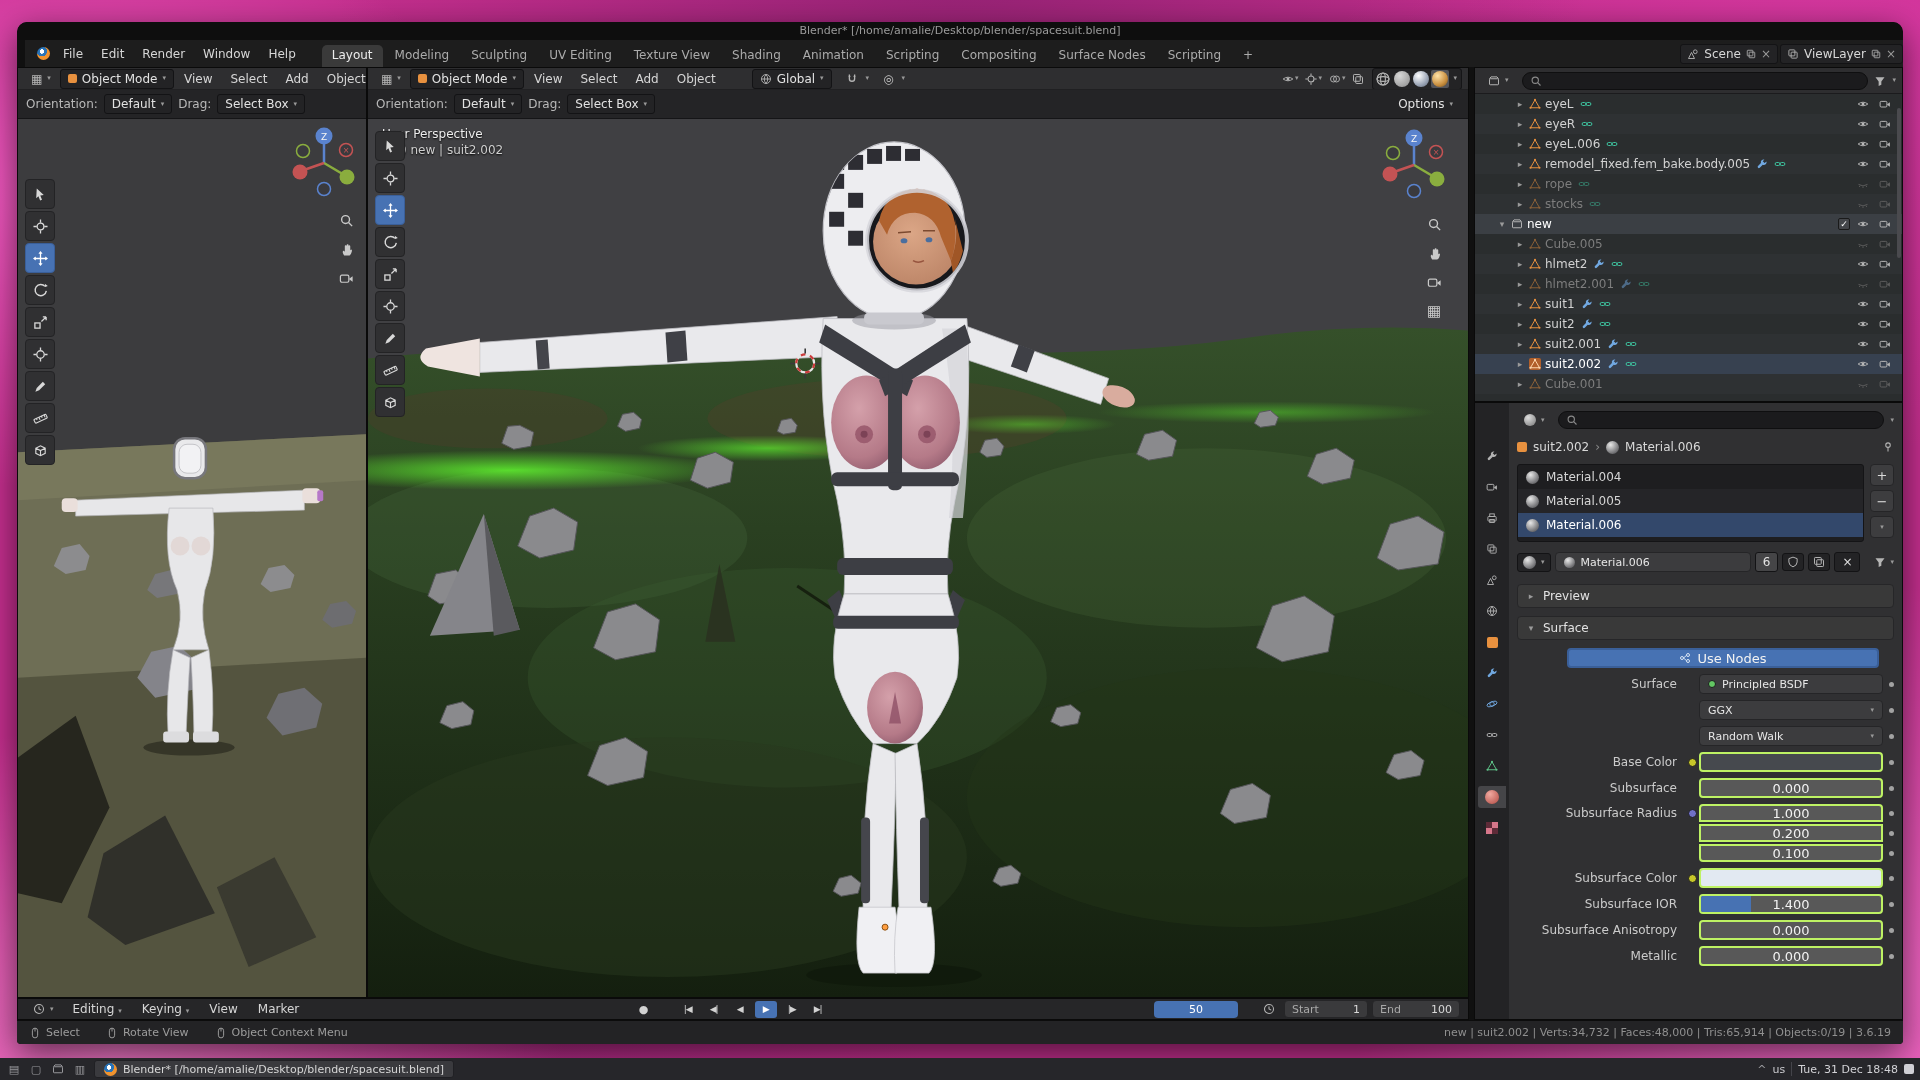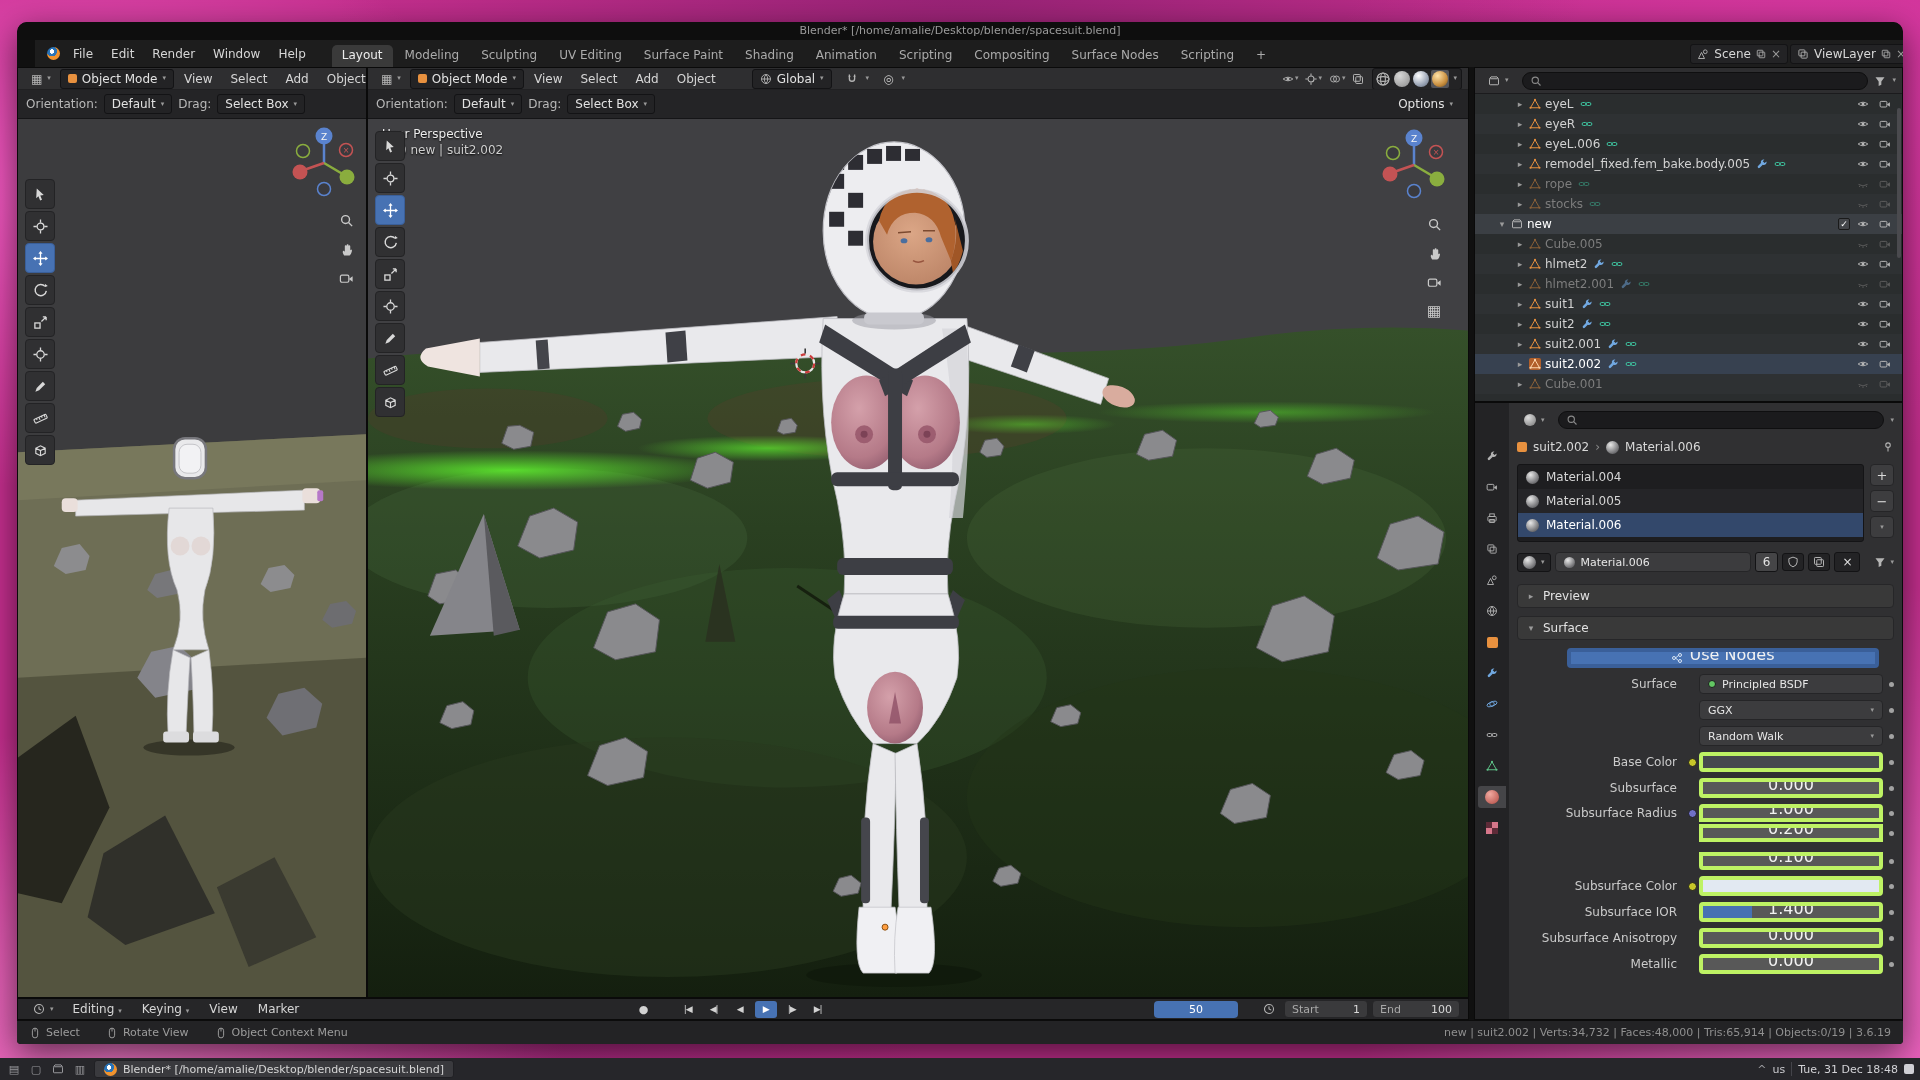--- a/index.html
+++ b/index.html
@@ -12,21 +12,21 @@
   radial-gradient(900px 320px at 50% -2%, #8e2070dd, transparent 70%),
   radial-gradient(760px 520px at 97% 8%, #e43fae99, transparent 70%),
   radial-gradient(700px 620px at 96% 94%, #ff7bd6cc, transparent 70%),
   radial-gradient(640px 460px at 6% 97%, #ff8fd9bb, transparent 70%),
   radial-gradient(500px 380px at 30% 100%, #b02a86cc, transparent 70%),
   #c62f8f}
 #win{position:absolute;left:17px;top:22px;width:1886px;height:1022px;background:#101010;
  border-radius:10px 10px 4px 4px;box-shadow:0 10px 34px rgba(0,0,0,.6);overflow:hidden}
 #titlebar{position:absolute;left:0;top:0;width:100%;height:18px;background:#0e0e0e;
  color:#9b9b9b;font-size:11px;text-align:center;line-height:18px;border-radius:10px 10px 0 0}
-#topbar{position:absolute;left:18px;top:18px;width:100%;height:27px;background:#1d1d1d;
+#topbar{position:absolute;left:8px;top:18px;width:100%;height:27px;background:#1d1d1d;
  display:flex;align-items:center;padding:0 8px;gap:2px}
 .mi{padding:2px 8px;border-radius:3px;color:#d6d6d6;font-size:12px}
 .tab{padding:3px 10px;border-radius:5px 5px 0 0;color:#ababab;font-size:12px;align-self:flex-end;height:22px}
 .tab.active{background:#3a3a3a;color:#ececec}
 .chev{font-size:7px;color:#9a9a9a;line-height:1}
 .dd{display:inline-flex;align-items:center;gap:5px;background:#232325;border:1px solid #131315;
  border-radius:3px;padding:2px 7px;font-size:12px;color:#e2e2e2;white-space:nowrap}
 .flat{background:none;border:none}
 .idwidget{display:inline-flex;align-items:center;gap:5px;background:#232325;border:1px solid #131315;border-radius:3px;padding:2px 6px;color:#d8d8d8}
 .hdr{position:absolute;left:0;width:100%;height:22px;background:#2e2e30;display:flex;align-items:center;
@@ -72,22 +72,22 @@
 #ptabs{position:absolute;left:0;top:0;width:34px;height:100%;background:#232325;display:flex;
  flex-direction:column;align-items:center;padding-top:42px;gap:9px}
 .pt{width:28px;height:22px;display:flex;align-items:center;justify-content:center;color:#b4b4b4;border-radius:3px 0 0 3px}
 .pt.active{background:#454548;color:#e8e8e8}
 #pcontent{position:absolute;left:34px;top:0;right:0;bottom:0;padding:5px 8px;overflow:hidden}
 .prow{display:flex;align-items:center;height:20px;margin-bottom:6px}
 .plabel{width:168px;text-align:right;padding-right:8px;color:#cbcbcb;font-size:12px;white-space:nowrap}
 .sockwrap{width:14px;display:flex;justify-content:center}
 .sock{width:9px;height:9px;border-radius:50%;border:1px solid #1d1d1f}
 .pw{flex:1;margin-right:6px;position:relative}
-.slider{height:20px;background:#585858;border:4px solid #bef264;border-radius:4px;color:#f2f2f2;
- font-size:16px;display:flex;align-items:flex-end;justify-content:center;position:relative;overflow:hidden}
+.slider{height:20px;background:#585858;border:2px solid #bef264;border-radius:4px;color:#f2f2f2;
+ font-size:13px;display:flex;align-items:center;justify-content:center;position:relative;overflow:hidden}
 .slider .fill{position:absolute;left:0;top:0;bottom:0;background:#4772b3}
 .slider span{position:relative}
 .pdd{height:20px;background:#3c3c3e;border:1px solid #252527;border-radius:4px;color:#e6e6e6;font-size:11px;
  display:flex;align-items:center;padding:0 8px;gap:6px}
 .pdd .sp{flex:1}
 .kdot{width:5px;height:5px;border-radius:50%;background:#a2a2a2}
 .panelhdr{height:24px;background:#393939;border:1px solid #262628;border-radius:4px;display:flex;
  align-items:center;gap:7px;padding:0 8px;color:#e2e2e2;margin:4px 0 8px 0}
 .msph{width:13px;height:13px;border-radius:50%;background:radial-gradient(circle at 35% 30%, #e8e8e8, #6f6f72 70%, #4a4a4c)}
 .objsq{width:11px;height:11px;border-radius:2px;background:#e8913f}
@@ -290,21 +290,21 @@
     <span class="mi">File</span>
     <span class="mi">Edit</span>
     <span class="mi">Render</span>
     <span class="mi">Window</span>
     <span class="mi">Help</span>
     <span style="width:14px"></span>
     <span class="tab active">Layout</span>
     <span class="tab">Modeling</span>
     <span class="tab">Sculpting</span>
     <span class="tab">UV Editing</span>
-    <span class="tab">Surface Paint</span>
+    <span class="tab">Texture View</span>
     <span class="tab">Shading</span>
     <span class="tab">Animation</span>
     <span class="tab">Scripting</span>
     <span class="tab">Compositing</span>
     <span class="tab">Surface Nodes</span>
     <span class="tab">Scripting</span>
     <span class="tab">+</span>
     <span class="sp"></span>
     <span class="idwidget">
       <span class="c-gray">
@@ -1410,21 +1410,21 @@
             <span class="sockwrap">
               <span class="sock" style="background:#7070c7"></span>
             </span>
             <span class="pw">
               <span class="slider" style="height:18px;border-radius:4px 4px 0 0">
                 <span>1.000</span>
               </span>
             </span>
             <span class="kdot"></span>
           </div>
-      <div class="prow" style="height:18px;margin-bottom:10px">
+      <div class="prow" style="height:18px;margin-bottom:2px">
             <span class="plabel"></span>
             <span class="sockwrap"></span>
             <span class="pw">
               <span class="slider" style="height:18px;border-radius:0">
                 <span>0.200</span>
               </span>
             </span>
             <span class="kdot"></span>
           </div>
       <div class="prow" style="height:18px">

